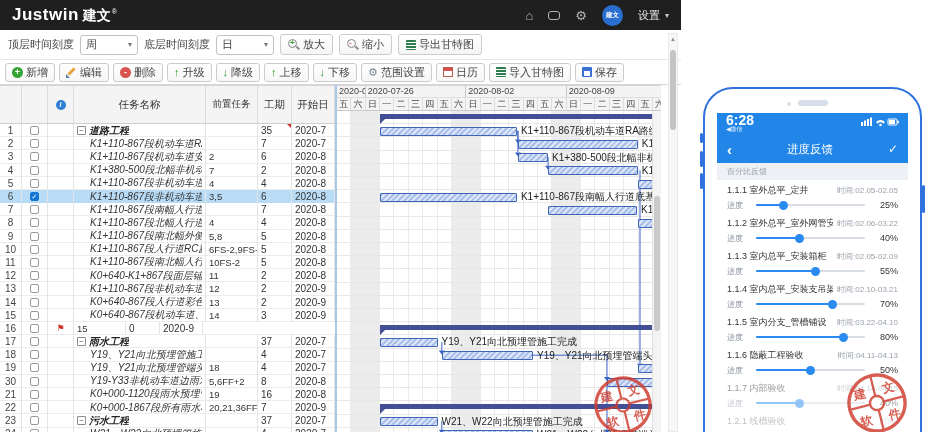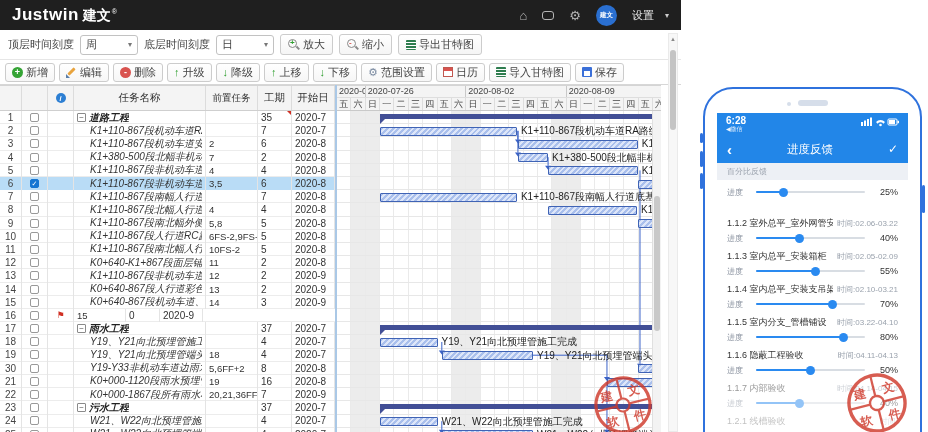--- a/index.html
+++ b/index.html
@@ -11,21 +11,21 @@
           display:flex;align-items:center;padding:0 12px;}
   .logo{display:flex;align-items:baseline;color:#fff;}
   .logo-en{font-size:17px;font-weight:bold;letter-spacing:.5px;}
   .logo-cn{font-size:14px;font-weight:bold;margin-left:4px;}
   .logo-reg{font-size:7px;vertical-align:super;margin-left:1px;position:relative;top:-6px;}
   .top-right{margin-left:auto;display:flex;align-items:center;gap:15px;}
   .tb-ic{color:#b5b5b5;font-size:13px;line-height:13px;}
   .tb-bubble{width:12px;height:9px;border:1.5px solid #b5b5b5;border-radius:3px;}
   .avatar{width:21px;height:21px;border-radius:50%;background:#2a6fd0;color:#fff;
           font-size:6.5px;font-weight:bold;display:flex;align-items:center;justify-content:center;}
-  .settings{color:#e8e8e8;font-size:11px;display:flex;align-items:center;gap:11px;}
+  .settings{color:#e8e8e8;font-size:11px;display:flex;align-items:center;gap:5px;}
   .settings .caret{font-size:8px;color:#ccc;}
   
   .toolbar1{position:absolute;left:0;top:30px;width:681px;height:30px;background:#fff;
             border-bottom:1px solid #e6e6e6;display:flex;align-items:center;gap:6px;
             padding:0 8px;font-size:11px;color:#444;}
   .tsel{width:58px;height:20px;border:1px solid #c2c2c2;border-radius:3px;background:#fff;
         display:flex;align-items:center;justify-content:space-between;padding:0 5px;}
   .tsel .caret{font-size:8px;color:#777;}
   .tbtn{height:21px;border:1px solid #ccc;border-radius:3px;background:linear-gradient(#fff,#f5f5f5);
         display:inline-flex;align-items:center;gap:3px;padding:0 7px;color:#444;}
@@ -57,21 +57,21 @@
   .i-mag{width:12px;height:12px;}
   .i-mag::before{content:"";position:absolute;left:0;top:0;width:7px;height:7px;border:1.5px solid #888;border-radius:50%;}
   .i-mag::after{content:"";position:absolute;left:8px;top:8px;width:4px;height:1.5px;background:#888;transform:rotate(45deg);}
   .i-mag .sign{position:absolute;left:2px;top:-1px;font-size:8px;font-weight:bold;}
   .sign-plus{color:#2e9e2e;}
   .sign-minus{color:#d9534f;}
   
   .main{position:absolute;left:0;top:85px;width:661px;height:347px;display:flex;}
   
   .table-panel{width:335px;height:347px;overflow:hidden;border-top:1px solid #d4d4d4;}
-  .thead{height:25px;display:flex;background:#f4f4f4;border-bottom:1px solid #cfcfcf;
+  .thead{height:38px;display:flex;background:#f4f4f4;border-bottom:1px solid #cfcfcf;
          font-size:10.5px;color:#333;}
   .th{display:flex;align-items:center;justify-content:center;border-right:1px solid #dcdcdc;height:100%;}
   .tbody{position:relative;height:322px;overflow:hidden;
          background:repeating-linear-gradient(to bottom,#fff 0 12.2px,#ececec 12.2px 13.2px);}
   .trow{height:13.2px;display:flex;font-size:10px;color:#333;align-items:stretch;}
   .trow.sel{background:#b9dcf6;}
   .cell{display:flex;align-items:center;border-right:1px solid #e4e4e4;overflow:hidden;
         white-space:nowrap;padding:0 3px;position:relative;}
   .c-num{width:22px;justify-content:center;color:#444;}
   .c-chk{width:26px;justify-content:center;}
@@ -127,21 +127,21 @@
          border:2px solid #2f72dd;border-radius:30px;}
   .pbtn{position:absolute;left:-5px;width:3px;background:#2f72dd;border-radius:2px;}
   .pbtn.b1{top:44px;height:10px;} .pbtn.b2{top:62px;height:16px;} .pbtn.b3{top:84px;height:16px;}
   .pbtn.br{left:auto;right:-5px;top:96px;height:28px;}
   .speaker{position:absolute;top:11px;left:50%;transform:translateX(-50%);width:30px;height:6px;
            border-radius:3px;background:#d6deea;}
   .camdot{position:absolute;top:13px;left:calc(50% - 26px);width:4px;height:4px;border-radius:50%;background:#d6deea;}
   .screen{position:absolute;left:12px;right:12px;top:24px;bottom:0;background:#fff;overflow:hidden;}
   .p-status{height:22px;background:#2286e8;color:#fff;display:flex;justify-content:space-between;
             padding:3px 9px 0;}
-  .p-time{font-size:10px;font-weight:bold;line-height:9px;}
+  .p-time{font-size:14px;font-weight:bold;line-height:9px;}
   .p-hint{font-size:6px;line-height:8px;opacity:.9;}
   .p-nav{height:28px;background:#2286e8;color:#fff;display:flex;align-items:center;
          justify-content:space-between;padding:0 10px;}
   .p-back{font-size:15px;font-weight:bold;line-height:15px;}
   .p-title{font-size:11.5px;}
   .p-check{font-size:12px;}
   .p-section{height:17px;background:#edf0f5;color:#9aa2ad;font-size:8px;display:flex;
              align-items:center;padding:0 10px;}
   .p-item{height:33px;padding:4px 10px 0;}
   .p-r1{display:flex;justify-content:space-between;align-items:center;height:13px;}
@@ -742,20 +742,24 @@
         </svg>
       </div>
       <div class="p-nav">
         <span class="p-back">‹</span>
         <span class="p-title">进度反馈</span>
         <span class="p-check">✓</span>
       </div>
       <div class="p-section">百分比反馈</div>
       <div id="plist">
           <div class="p-item">
+            <div class="p-r1">
+              <div class="p-name">1.1.1 室外总平_定井</div>
+              <div class="p-time2">时间:02.05-02.05</div>
+            </div>
             <div class="p-r2">
               <div class="p-plabel">进度</div>
               <div class="p-track">
                 <div class="p-fill" style="width: 25%;"></div>
                 <div class="p-thumb" style="left: calc(25% - 4.5px);"></div>
               </div>
               <div class="p-val">25%</div>
             </div>
           </div>
           <div class="p-item">

